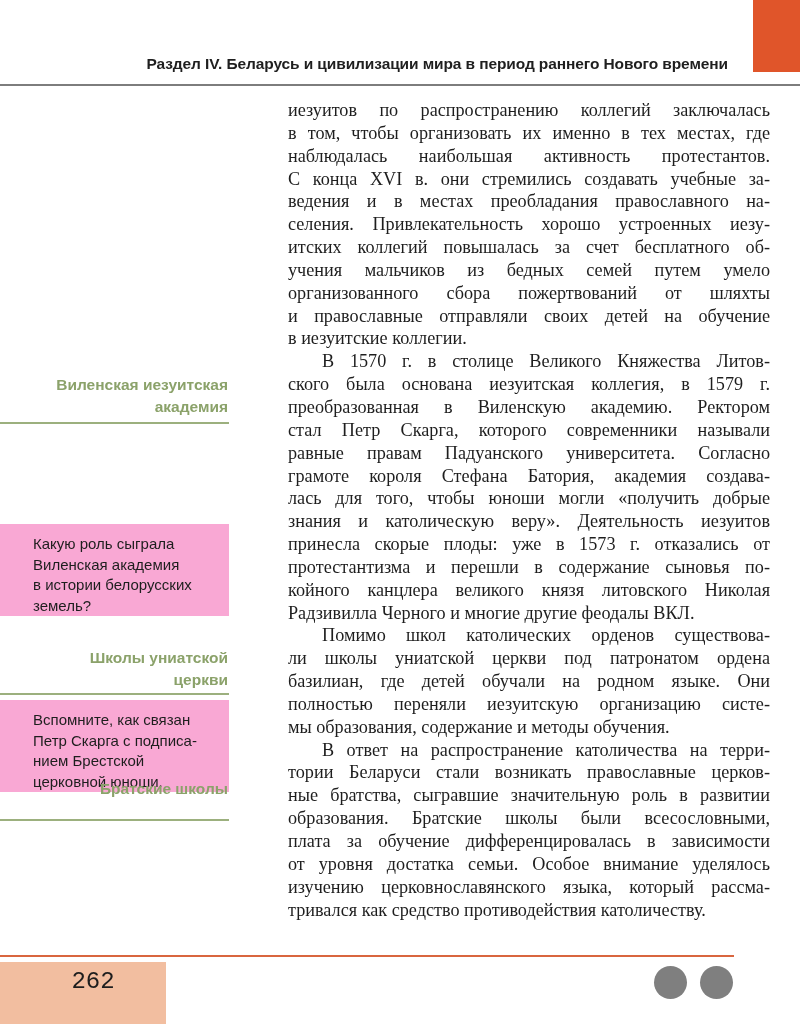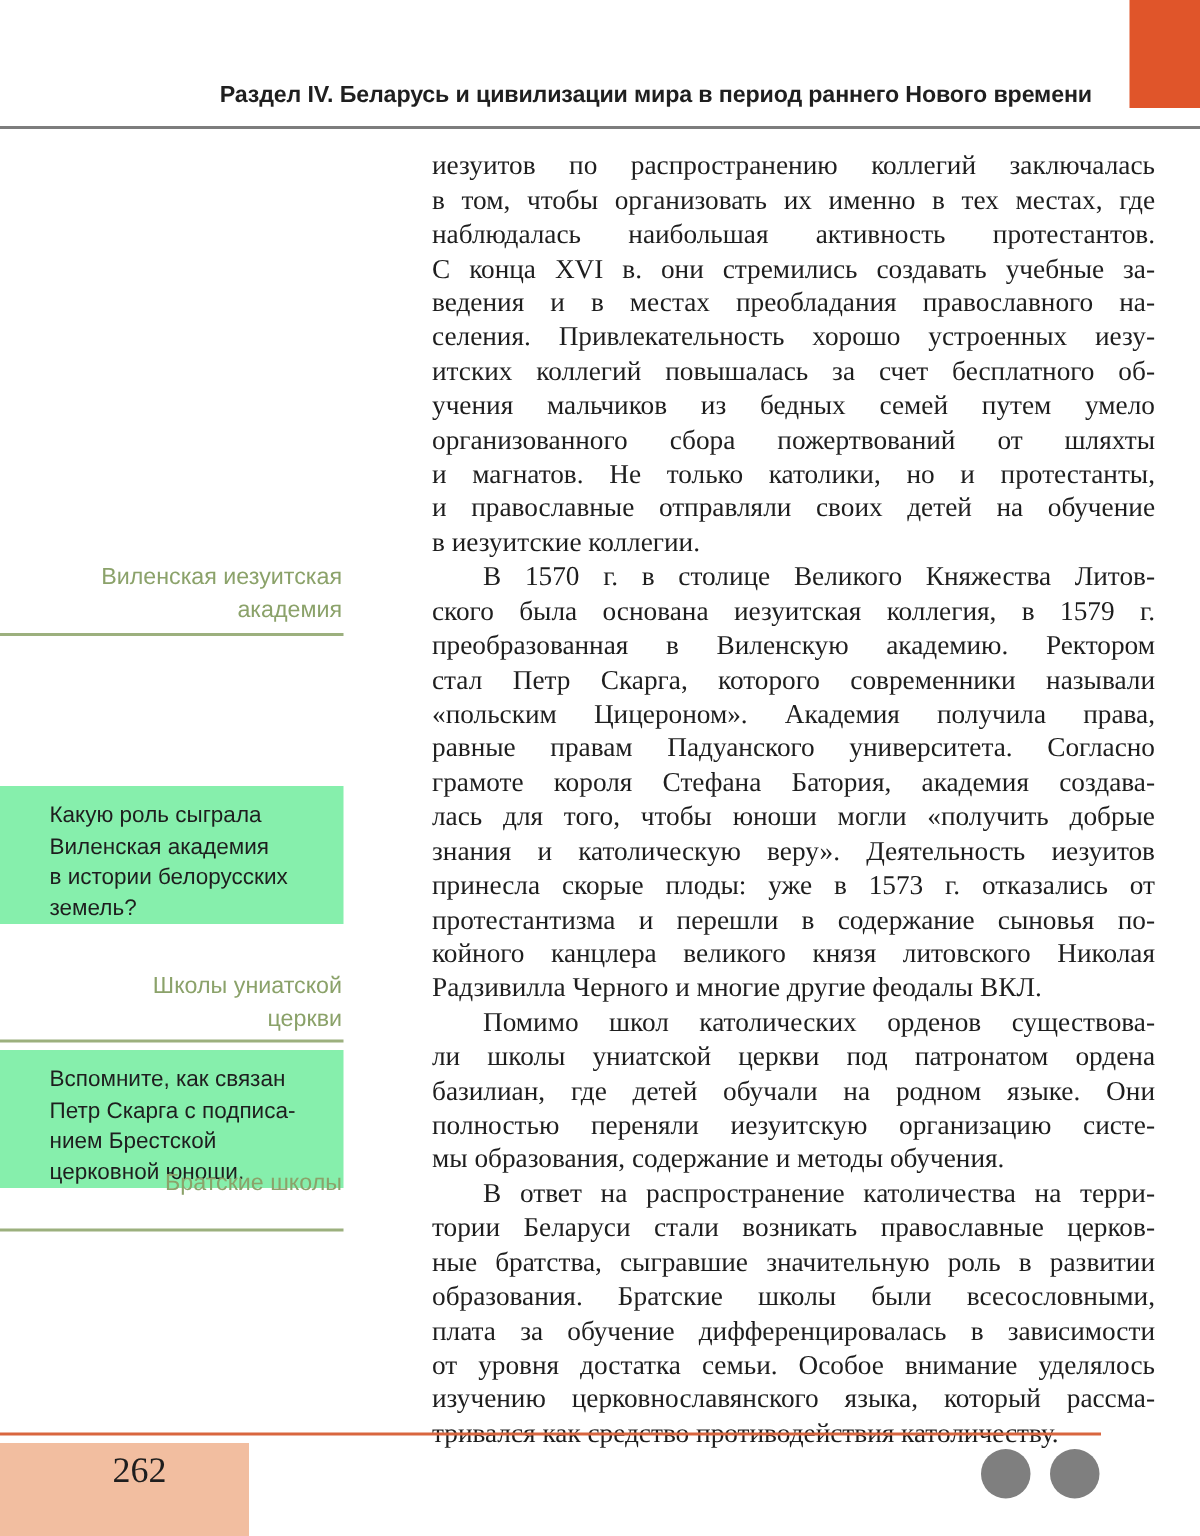--- a/index.html
+++ b/index.html
@@ -27,43 +27,43 @@
     position: absolute; left: 252px; top: 99px; width: 482px;
     font-size: 18.2px; line-height: 22.85px; text-align: justify; margin-left: 36px;
   }
   .body-text p { margin: 0; }
   .body-line { display: block; text-align: justify; text-align-last: justify; white-space: nowrap; }
   .body-line.last { text-align-last: left; }
 
   .side-heading {
     position: absolute; right: 572px; width: 229px;
     font-family: "Liberation Sans", "DejaVu Sans", sans-serif;
-    font-weight: normal; font-size: 15.5px; line-height: 22px;
+    font-weight: bold; font-size: 15.5px; line-height: 22px;
     color: #8BA26A; text-align: right;
   }
   .side-rule {
     position: absolute; left: 0; width: 229px; height: 2px; background: #9CB07E;
   }
   .question-box {
-    position: absolute; left: 0; width: 229px; background: #86efac;
+    position: absolute; left: 0; width: 229px; background: #f9a8d4;
     font-family: "Liberation Sans", "DejaVu Sans", sans-serif;
     font-size: 15px; line-height: 20.5px; color: #1e1e1e;
     box-sizing: border-box; padding: 10px 8px 8px 33px;
   }
   .question-box span { display: block; white-space: nowrap; }
 
   .foot-rule {
     position: absolute; left: 0; top: 955px; width: 734px; height: 2px; background: #D9663F;
   }
   .page-box {
     position: absolute; left: 0; top: 962px; width: 166px; height: 62px; background: #F2BEA0;
   }
   .page-number {
     position: absolute; left: 0; top: 968px; width: 186px; text-align: center;
-    font-family: Liberation Serif, serif; font-size: 24px; color: #1e1e1e;
+    font-family: Liberation Mono, monospace; font-size: 24px; color: #1e1e1e;
   }
   .dot {
     position: absolute; top: 966px; width: 33px; height: 33px; border-radius: 50%; background: #7f7f7f;
   }
 </style>
 </head>
 <body>
 
 <div class="orange-tab"></div>
 <div class="running-head">Раздел IV. Беларусь и цивилизации мира в период раннего Нового времени</div>
@@ -73,30 +73,28 @@
   <p>
     <span class="body-line">иезуитов по распространению коллегий заключалась</span>
     <span class="body-line">в том, чтобы организовать их именно в тех местах, где</span>
     <span class="body-line">наблюдалась наибольшая активность протестантов.</span>
     <span class="body-line">С конца XVI в. они стремились создавать учебные за-</span>
     <span class="body-line">ведения и в местах преобладания православного на-</span>
     <span class="body-line">селения. Привлекательность хорошо устроенных иезу-</span>
     <span class="body-line">итских коллегий повышалась за счет бесплатного об-</span>
     <span class="body-line">учения мальчиков из бедных семей путем умело</span>
     <span class="body-line">организованного сбора пожертвований от шляхты</span>
-    <span class="body-line">и магнатов. Не только католики, но и протестанты,</span>
     <span class="body-line">и православные отправляли своих детей на обучение</span>
     <span class="body-line last">в иезуитские коллегии.</span>
   </p>
   <p>
     <span class="body-line" style="padding-left:34px">В 1570 г. в столице Великого Княжества Литов-</span>
     <span class="body-line">ского была основана иезуитская коллегия, в 1579 г.</span>
     <span class="body-line">преобразованная в Виленскую академию. Ректором</span>
     <span class="body-line">стал Петр Скарга, которого современники называли</span>
-    <span class="body-line">«польским Цицероном». Академия получила права,</span>
     <span class="body-line">равные правам Падуанского университета. Согласно</span>
     <span class="body-line">грамоте короля Стефана Батория, академия создава-</span>
     <span class="body-line">лась для того, чтобы юноши могли «получить добрые</span>
     <span class="body-line">знания и католическую веру». Деятельность иезуитов</span>
     <span class="body-line">принесла скорые плоды: уже в 1573 г. отказались от</span>
     <span class="body-line">протестантизма и перешли в содержание сыновья по-</span>
     <span class="body-line">койного канцлера великого князя литовского Николая</span>
     <span class="body-line last">Радзивилла Черного и многие другие феодалы ВКЛ.</span>
   </p>
   <p>

